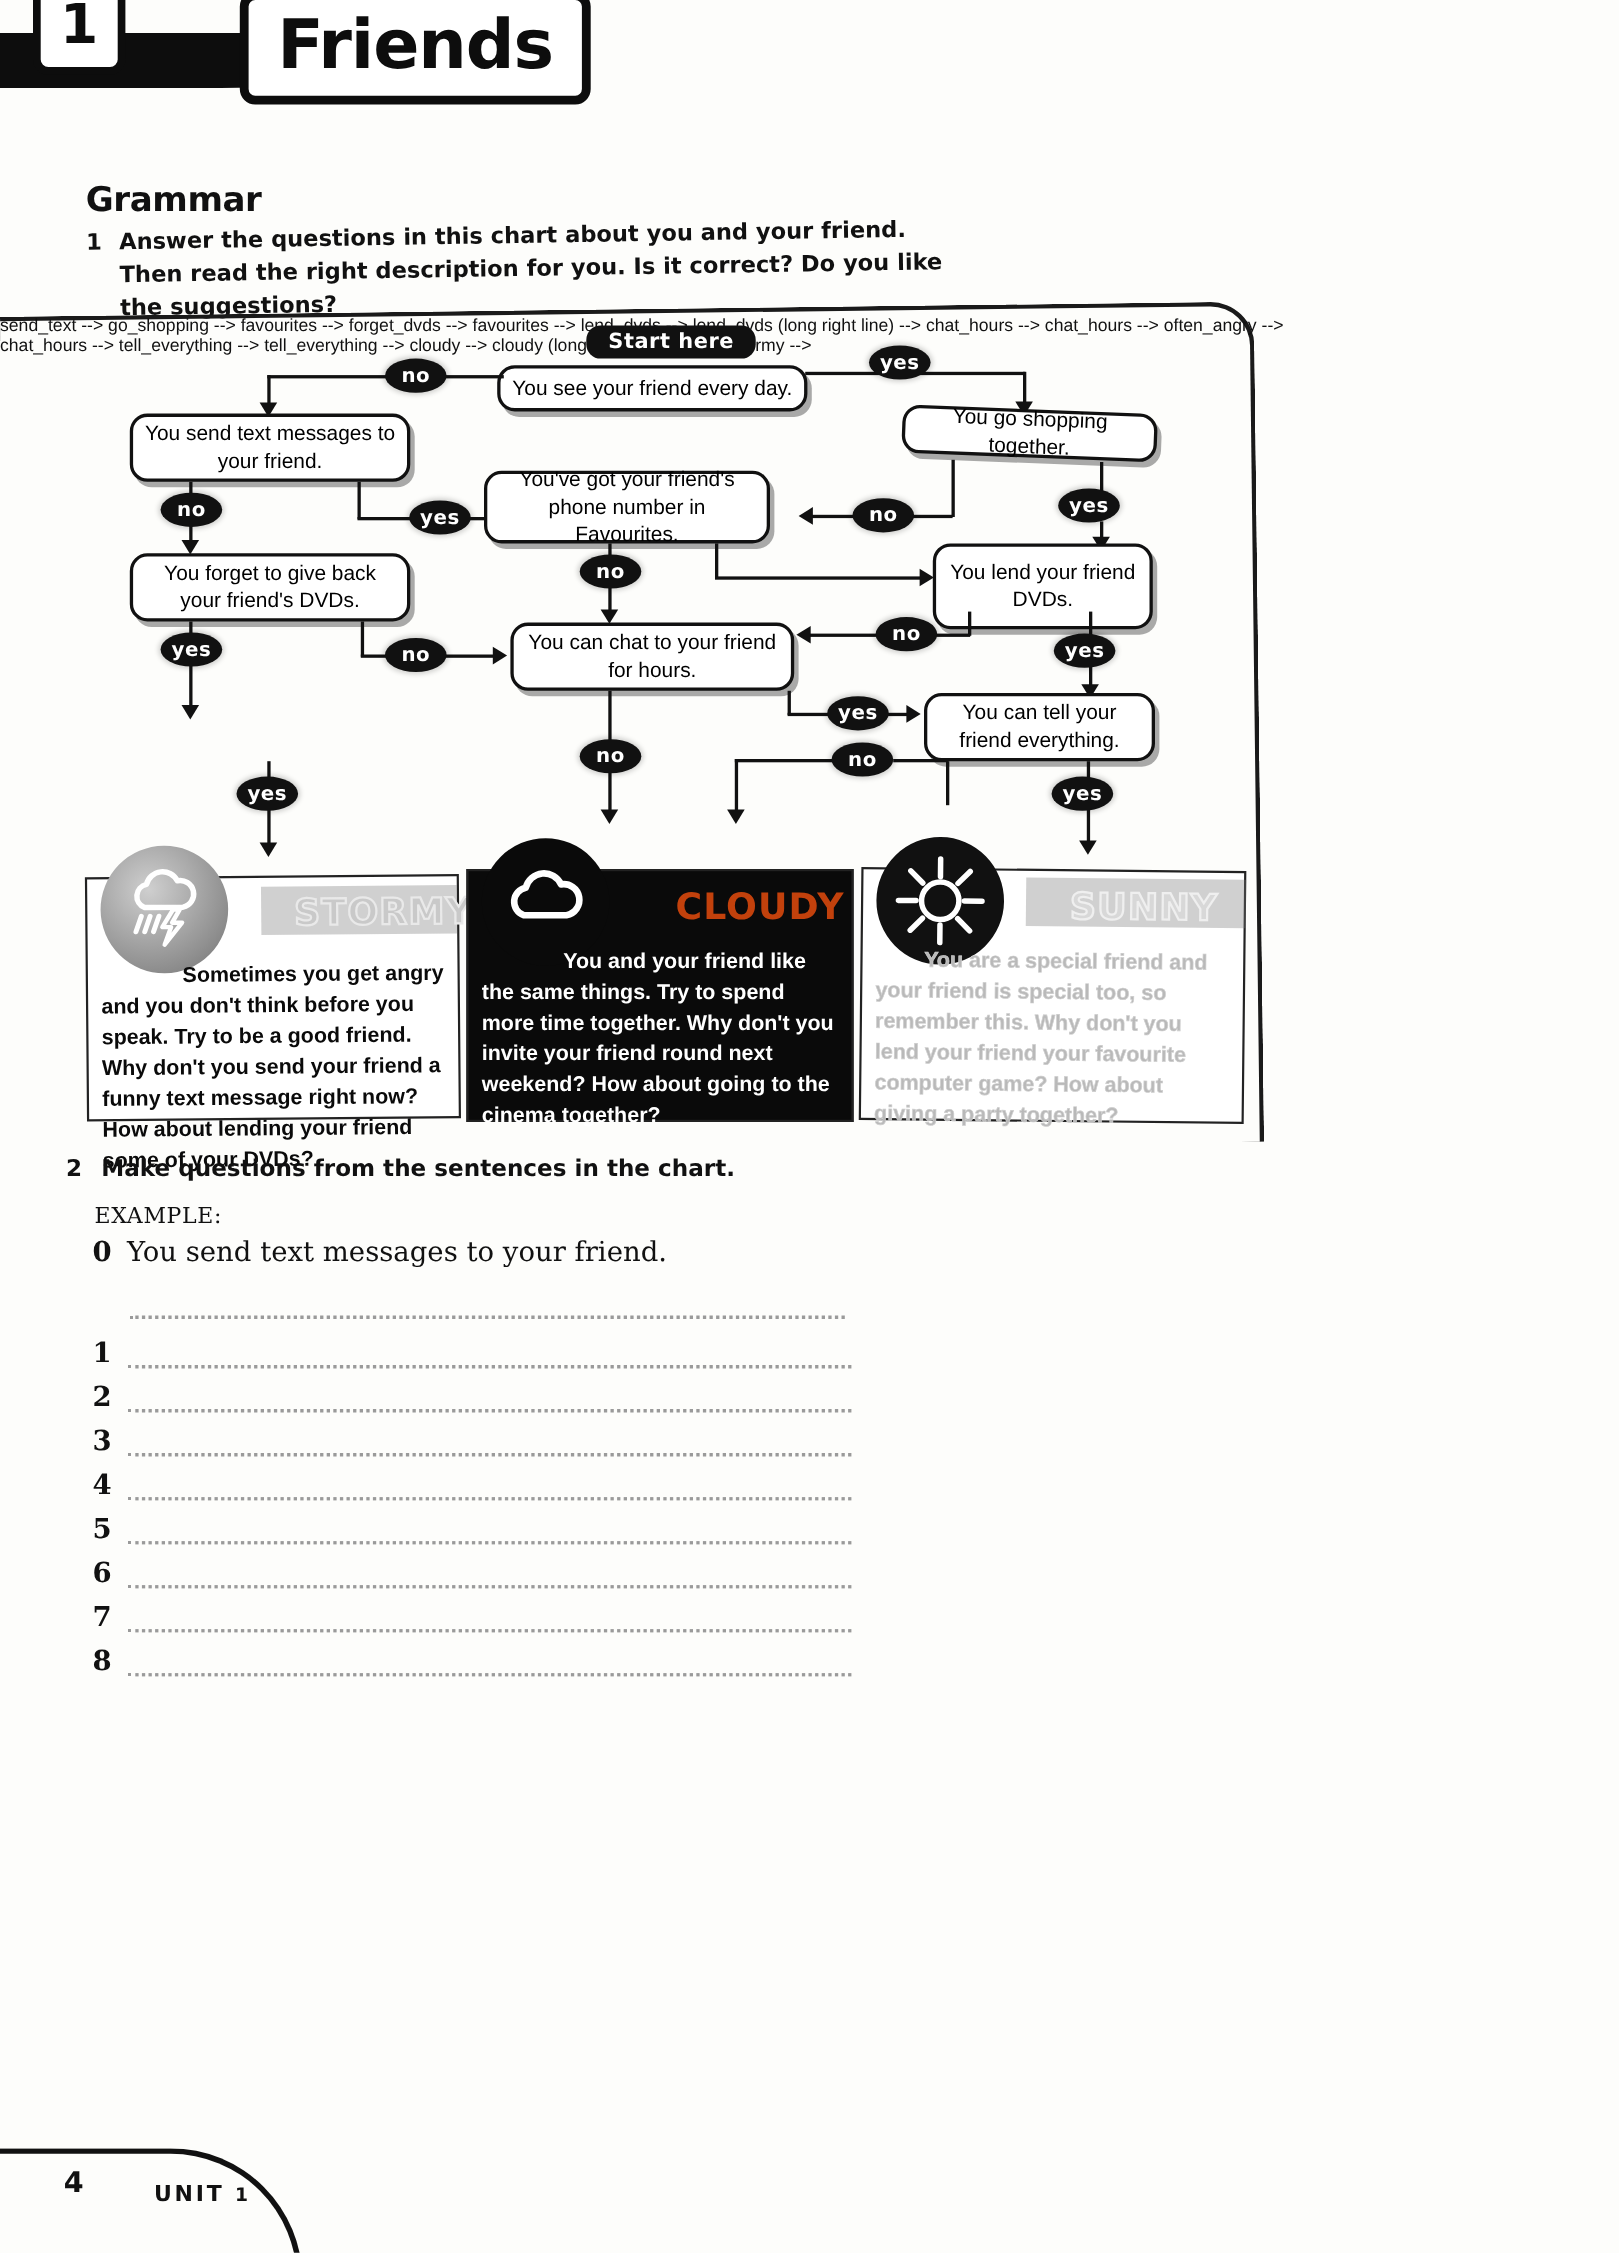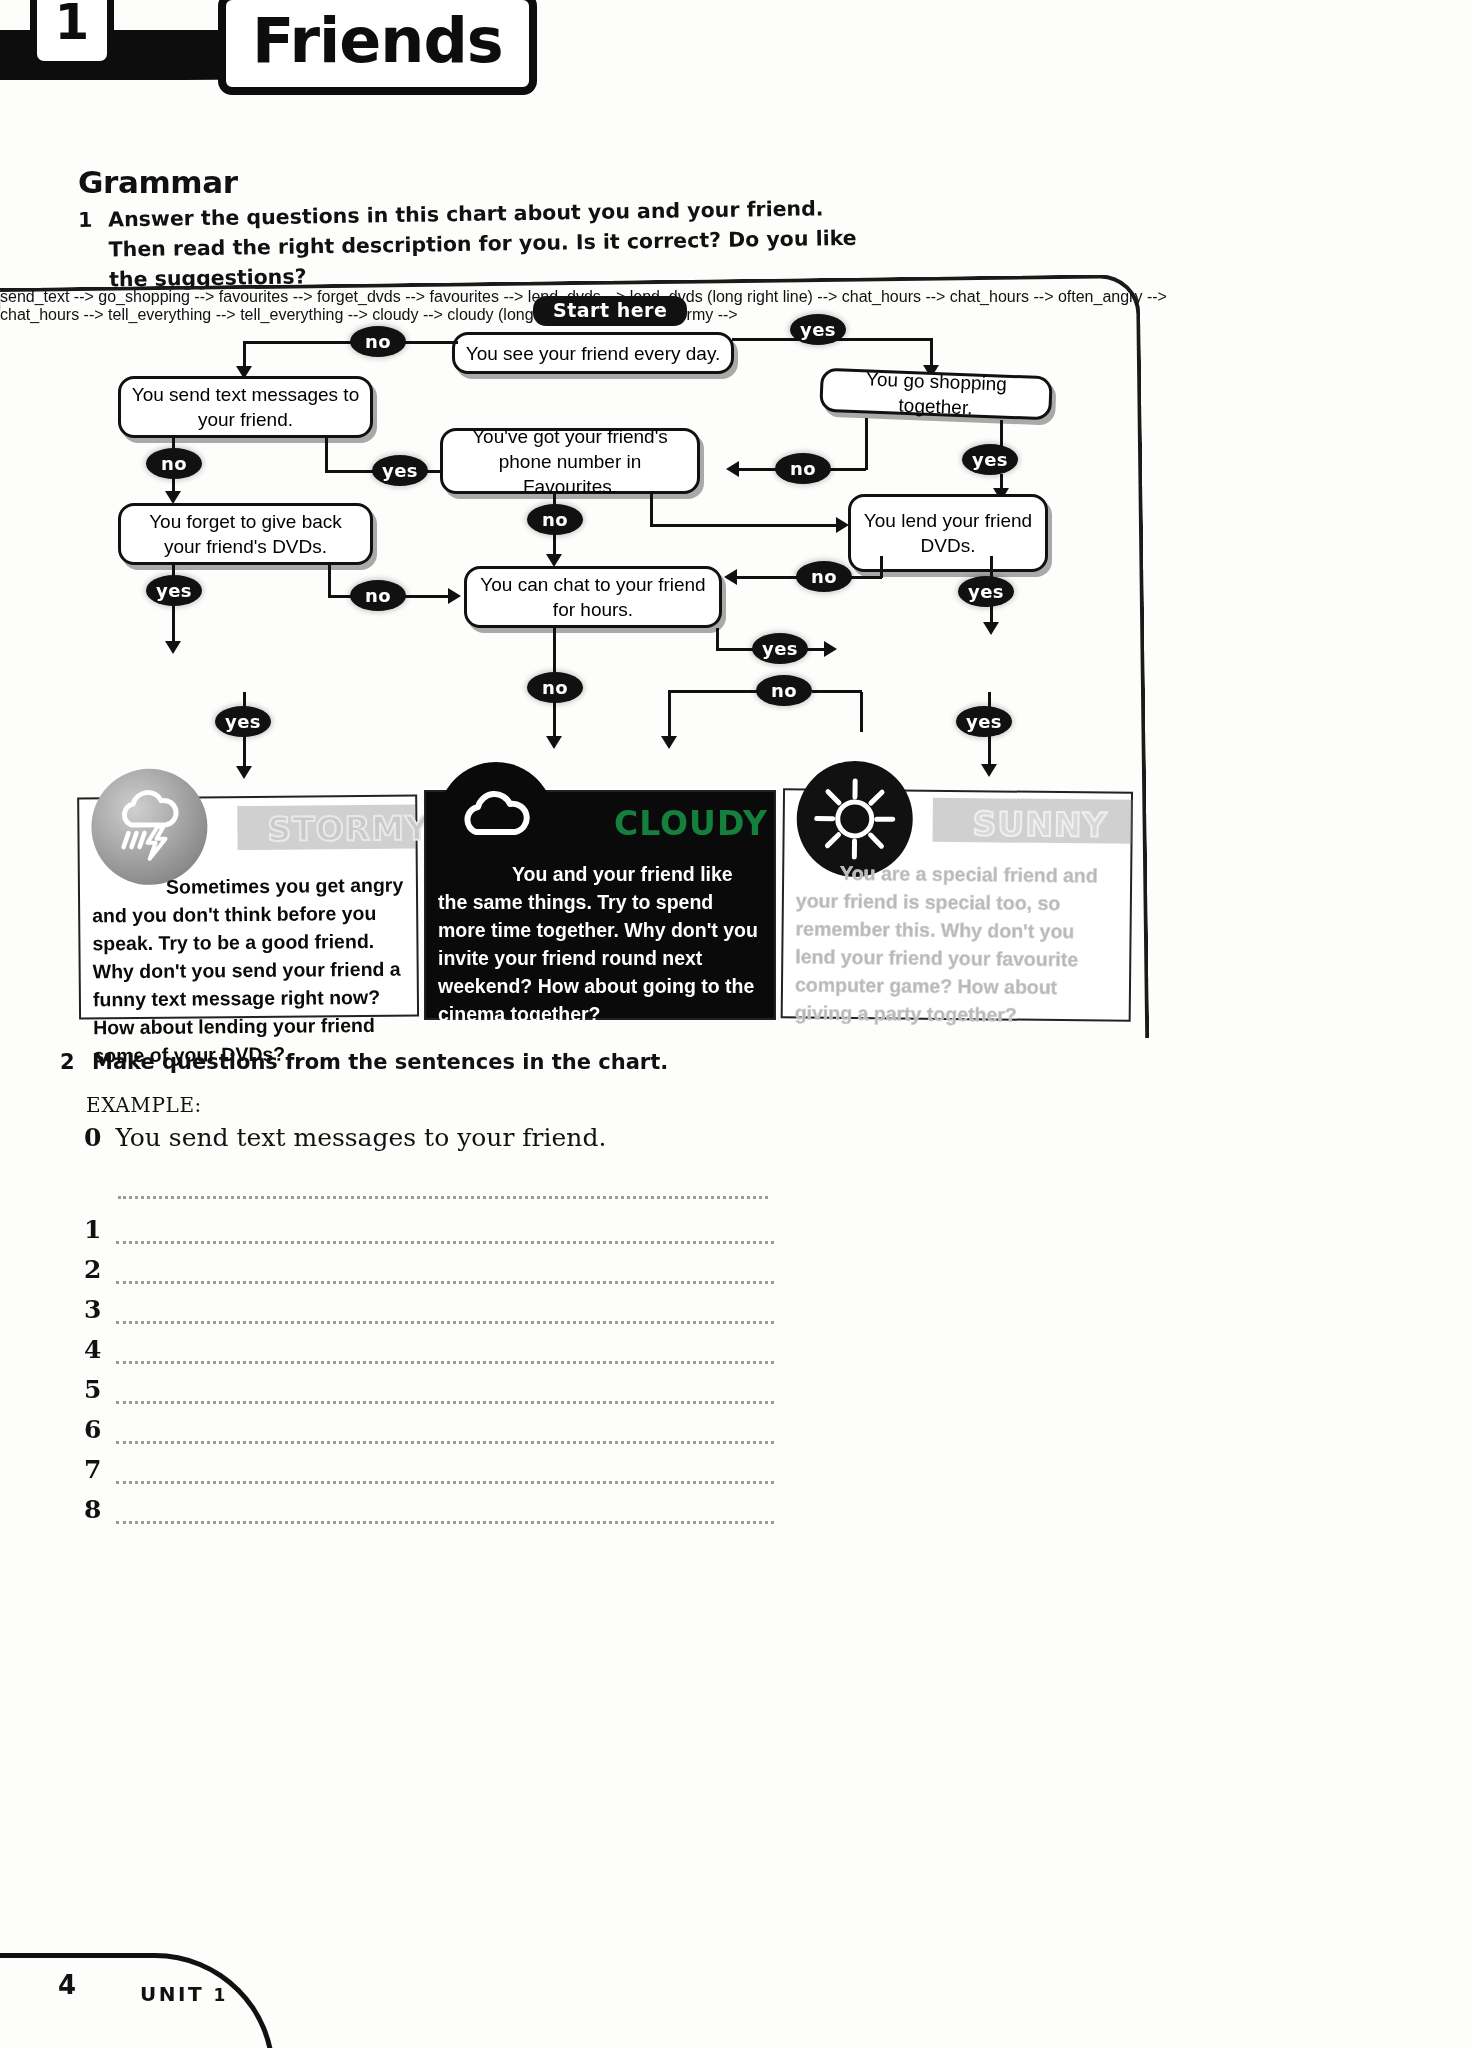--- a/index.html
+++ b/index.html
@@ -110,21 +110,21 @@
   .wp-cloudy .wicon{background:#0a0a0a;}
   .wp-sunny  .wicon{background:#111;}
 
   .wlabel{
     position:absolute;top:42px;
     font-family:"DejaVu Sans",sans-serif;font-weight:bold;font-size:33px;
     letter-spacing:1px;z-index:3;color:#fff;
     -webkit-text-stroke:1.5px #fff;
   }
   .wp-stormy .wlabel{left:190px;color:#c9c9c9;-webkit-text-stroke:2px #e9e9e9;}
-  .wp-cloudy .wlabel{left:190px;color:#15803d;-webkit-text-stroke:0;}
+  .wp-cloudy .wlabel{left:190px;color:#c2410c;-webkit-text-stroke:0;}
   .wp-sunny  .wlabel{left:190px;color:#d8d8d8;-webkit-text-stroke:2px #efefef;}
 
   .wtext{
     position:absolute;left:14px;right:12px;
     font-family:"Liberation Sans",sans-serif;font-weight:bold;
     font-size:19.5px;line-height:28px;z-index:4;
   }
   .wp-stormy .wtext{top:104px;text-indent:74px;color:#0a0a0a;}
   .wp-cloudy .wtext{top:98px;text-indent:74px;color:#fff;}
   .wp-sunny  .wtext{top:98px;text-indent:44px;color:#b9b9b9;-webkit-text-stroke:.6px #cfcfcf;}
@@ -286,20 +286,21 @@
     <div class="pill" style="left:796px;top:273px;">no</div>
     <div class="ln h" style="left:736px;top:288px;width:62px;"></div>
     <div class="arw left" style="left:724px;top:281px;"></div>
 
      tell_everything --&gt;
     <div class="ln v" style="left:990px;top:268px;height:24px;"></div>
     <div class="pill" style="left:958px;top:288px;">yes</div>
     <div class="ln v" style="left:990px;top:318px;height:20px;"></div>
     <div class="arw down" style="left:983px;top:334px;"></div>
 
+    <div class="fbox" style="left:840px;top:342px;width:210px;height:62px;">You can tell your friend everything.</div>
 
      tell_everything --&gt;
     <div class="ln v" style="left:716px;top:340px;height:22px;"></div>
     <div class="ln h" style="left:716px;top:360px;width:38px;"></div>
     <div class="pill" style="left:752px;top:345px;">yes</div>
     <div class="ln h" style="left:804px;top:360px;width:24px;"></div>
     <div class="arw right" style="left:824px;top:353px;"></div>
 
      cloudy --&gt;
     <div class="ln v" style="left:553px;top:340px;height:48px;"></div>

